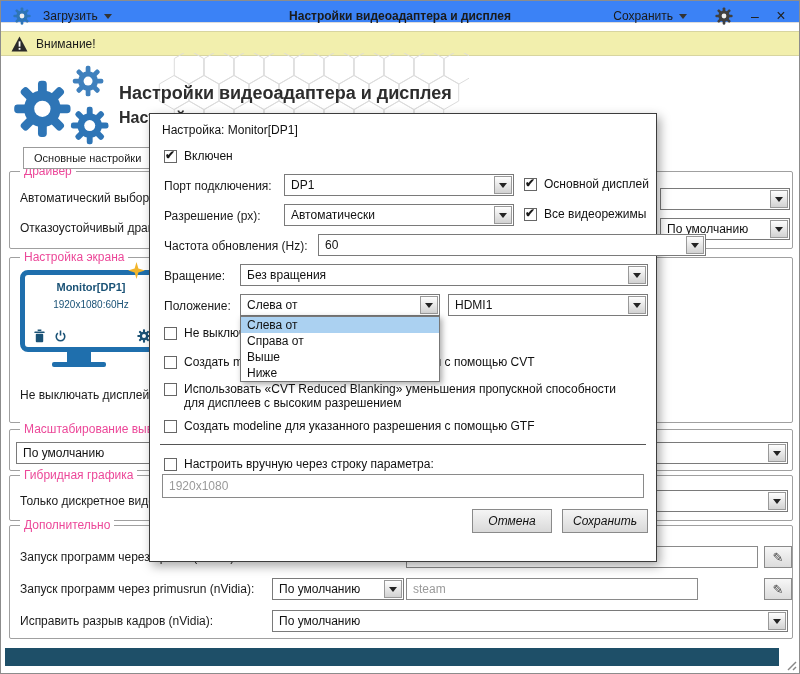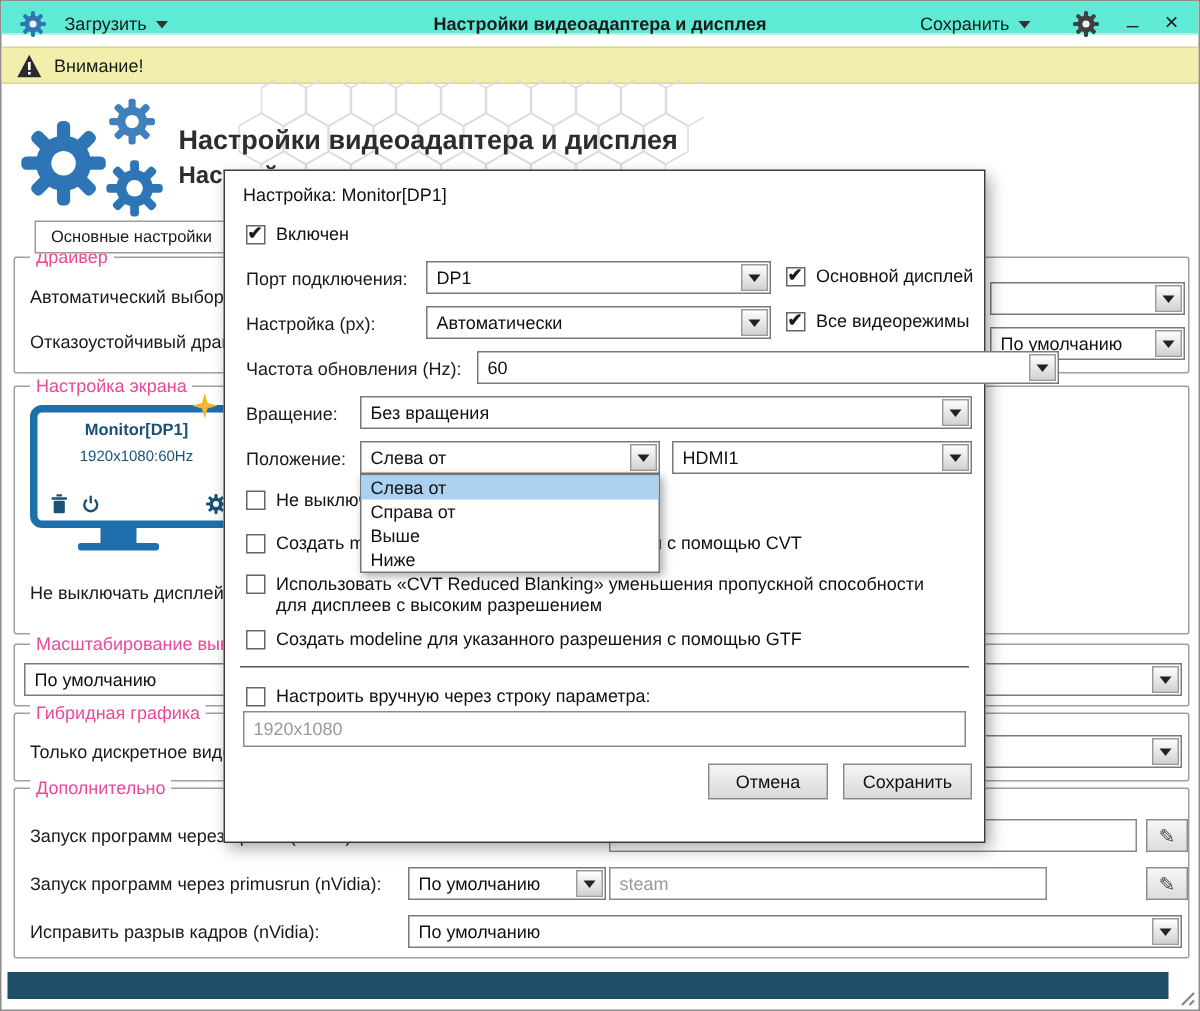--- a/index.html
+++ b/index.html
@@ -1,20 +1,20 @@
 <!DOCTYPE html>
 <html><head>
 <meta charset="utf-8">
 <style>
   * { margin:0; padding:0; box-sizing:border-box; }
   body { font-family:"Liberation Sans", sans-serif; background:#e8e8e8; }
   .window { position:relative; width:800px; height:674px; background:#fff; border:1px solid #8c8c8c; overflow:hidden; }
 
   
-  .titlebar { position:absolute; left:0; right:0; top:0; height:22px; background:#5eead4; border-bottom:1px solid #dcdcdc; }
+  .titlebar { position:absolute; left:0; right:0; top:0; height:22px; background:#3b82f6; border-bottom:1px solid #dcdcdc; }
   .tb-btn { position:absolute; top:0; height:30px; display:flex; align-items:center; gap:6px; padding:0 8px; font-size:12px; color:#1a1a1a; }
   .tb-title { position:absolute; left:150px; right:150px; top:0; height:30px; display:flex; align-items:center; justify-content:center; font-size:12px; font-weight:bold; color:#1a1a1a; }
   .tri { width:0; height:0; border-left:4px solid transparent; border-right:4px solid transparent; border-top:5px solid #333; }
   .tb-sys { position:absolute; top:0; height:30px; display:flex; align-items:center; justify-content:center; width:24px; font-size:14px; color:#222; }
 
   
   .warnbar { position:absolute; left:0; right:0; top:30px; height:25px; background:#f2efad; border-top:1px solid #d8d5a0; border-bottom:1px solid #d8d5a0; display:flex; align-items:center; gap:8px; padding-left:10px; font-size:12px; color:#1a1a1a; }
 
   .hdr-title { position:absolute; left:118px; top:82px; font-size:18px; font-weight:bold; color:#2d2d2d; white-space:nowrap; }
   .hdr-sub   { position:absolute; left:118px; top:108px; font-size:16px; font-weight:bold; color:#2d2d2d; white-space:nowrap; }
@@ -37,21 +37,21 @@
   .cb { width:13px; height:13px; border:1px solid #666; background:#fff; flex:none; position:relative; margin-top:1px; }
   .cb.checked::after { content:"✔"; position:absolute; left:0px; top:-3px; font-size:12px; font-weight:bold; color:#1a1a1a; }
   .cblbl { white-space:nowrap; }
   .cblbl.wrap { white-space:normal; width:440px; line-height:14px; }
 
   
   .tinput { position:absolute; height:22px; border:1px solid #8a8a8a; background:#fff; font-size:12px; padding:0 6px; color:#111; font-family:inherit; }
   .tinput::placeholder { color:#9a9a9a; }
 
   .icon-btn { position:absolute; width:28px; height:22px; border:1px solid #8a8a8a; background:linear-gradient(#f7f7f7,#dcdcdc); display:flex; align-items:center; justify-content:center; font-size:13px; color:#444; }
-  .push-btn { position:absolute; height:24px; border:1px solid #8a8a8a; background:linear-gradient(#f5f5f5,#d9d9d9); display:flex; align-items:center; justify-content:center; font-size:12px; color:#111; font-family:inherit; }
+  .push-btn { position:absolute; height:24px; border:1px solid #8a8a8a; background:linear-gradient(#f5f5f5,#d9d9d9); display:flex; align-items:center; justify-content:center; font-size:12px; color:#111; font-family:inherit;font-style:italic; }
 
   
   .monitor { position:absolute; left:10px; top:12px; width:142px; height:82px; border:5px solid #1f6fad; border-radius:8px; background:#fff; }
   .mon-title { position:absolute; left:0; right:0; top:6px; text-align:center; font-size:11px; font-weight:bold; color:#1a5276; }
   .mon-mode  { position:absolute; left:0; right:0; top:24px; text-align:center; font-size:10px; color:#1a5276; }
   .mon-ic { position:absolute; bottom:4px; }
   .stand-neck { position:absolute; left:57px; top:94px; width:24px; height:10px; background:#1f6fad; }
   .stand-base { position:absolute; left:42px; top:104px; width:54px; height:5px; background:#1f6fad; border-radius:2px; }
 
   
@@ -278,21 +278,21 @@
       <span class="val">DP1</span>
       <span class="cbtn">
           <span class="arr"></span>
         </span>
     </div>
     <div class="cbrow" style="left:374px;top:63px">
       <span class="cb checked"></span>
       <span class="cblbl">Основной дисплей</span>
     </div>
 
-    <div class="lbl" style="left:14px;top:95px">Настройка (px):</div>
+    <div class="lbl" style="left:14px;top:95px">Разрешение (px):</div>
     <div class="combo" style="left:134px;top:90px;width:230px">
       <span class="val">Автоматически</span>
       <span class="cbtn">
           <span class="arr"></span>
         </span>
     </div>
     <div class="cbrow" style="left:374px;top:93px">
       <span class="cb checked"></span>
       <span class="cblbl">Все видеорежимы</span>
     </div>

